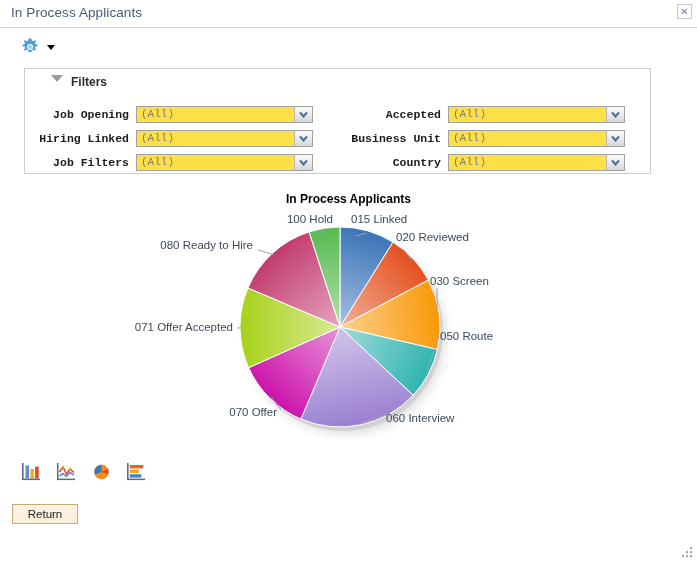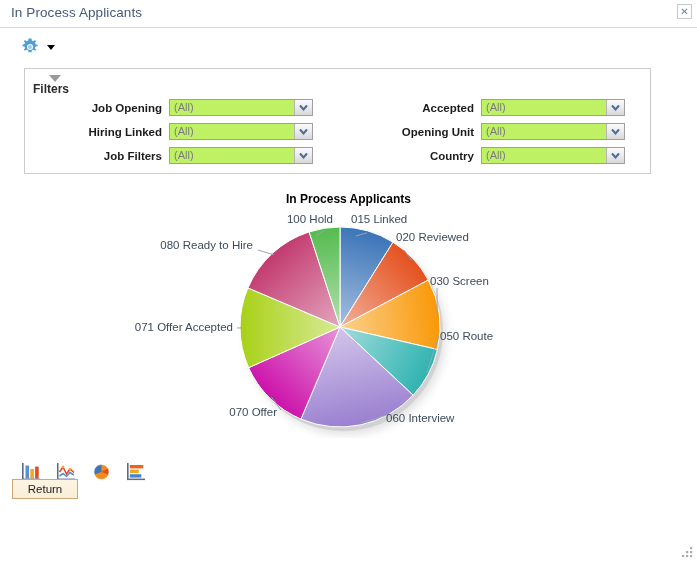--- a/index.html
+++ b/index.html
@@ -71,22 +71,22 @@
   #filters-box {
     position: absolute;
     left: 24px; top: 68px;
     width: 627px; height: 106px;
     border: 1px solid #cccccc;
     background: #ffffff;
     box-sizing: border-box;
   }
   #filters-header {
     position: absolute;
-    left: 8px; top: 6px;
-    display: flex; align-items: flex-end; flex-direction: column;
+    left: 26px; top: 6px;
+    display: flex; align-items: flex-start;
   }
   #filters-collapse-icon {
     width: 0; height: 0;
     border-left: 6px solid transparent;
     border-right: 6px solid transparent;
     border-top: 7px solid #9a9a9a;
     margin-right: 8px;
     cursor: pointer;
   }
   #filters-label {
@@ -95,43 +95,44 @@
     color: #2b2b2b;
   }
 
   .filter-grid {
     position: absolute;
     left: 0; top: 30px;
     width: 100%;
   }
   .filter-row {
     display: flex;
-    align-items: flex-start;
+    align-items: flex-end;
     height: 24px;
     margin-bottom: 0px;
+    font-family: Liberation Mono, monospace;
   }
   .filter-cell {
     display: flex;
     align-items: center;
   }
   .filter-cell.left  { width: 288px; justify-content: flex-end; }
   .filter-cell.right { width: 288px; justify-content: flex-end; margin-left: 24px; }
   .filter-label {
     font-size: 11.5px;
     font-weight: bold;
     color: #1b1b1b;
     margin-right: 7px;
     white-space: nowrap;
     text-align: right;
   }
   .select-shell {
-    width: 144px;
+    width: 177px;
     height: 17px;
     border: 1px solid #a0a0a0;
-    background: #bef264;
+    background: #fde047;
     box-sizing: border-box;
     display: flex;
     align-items: stretch;
     cursor: pointer;
     position: relative;
   }
   .select-value {
     flex: 1;
     padding-left: 4px;
     font-size: 11px;
@@ -182,21 +183,21 @@
     left: 22px; top: 463px;
     display: flex;
     align-items: flex-end;
     gap: 16px;
   }
   .charttype-icon { cursor: pointer; line-height: 0; display: block; }
 
   
   #return-button {
     position: absolute;
-    left: 12px; top: 479px;
+    left: 12px; top: 504px;
     width: 66px; height: 20px;
     border: 1px solid #c9a87a;
     background: linear-gradient(to bottom, #fdf4e4 0%, #fbeed6 100%);
     box-sizing: border-box;
     font-size: 11.5px;
     color: #1b1b1b;
     font-family: "Liberation Sans", sans-serif;
     cursor: pointer;
     text-align: center;
     line-height: 18px;
@@ -271,21 +272,21 @@
         <div class="select-shell">
           <span class="select-value">(All)</span>
           <span class="select-arrow-btn">
             <svg width="9" height="7" viewBox="0 0 9 7">
                 <path d="M1 1.5 L4.5 5.5 L8 1.5" stroke="#4a6d9c" stroke-width="2" fill="none"></path>
               </svg>
           </span>
         </div>
       </div>
       <div class="filter-cell right">
-        <span class="filter-label">Opening Unit</span>
+        <span class="filter-label">Business Unit</span>
         <div class="select-shell">
           <span class="select-value">(All)</span>
           <span class="select-arrow-btn">
             <svg width="9" height="7" viewBox="0 0 9 7">
                 <path d="M1 1.5 L4.5 5.5 L8 1.5" stroke="#4a6d9c" stroke-width="2" fill="none"></path>
               </svg>
           </span>
         </div>
       </div>
     </div>

